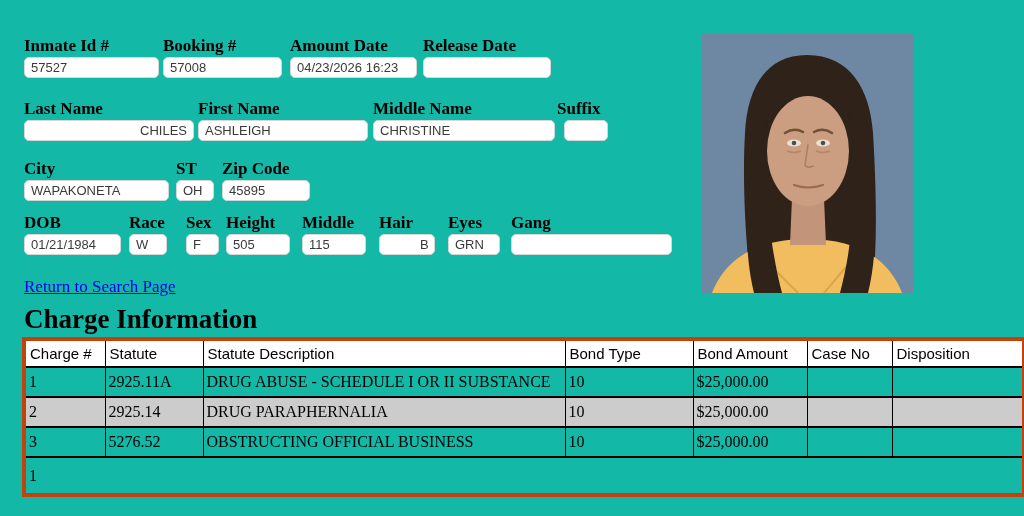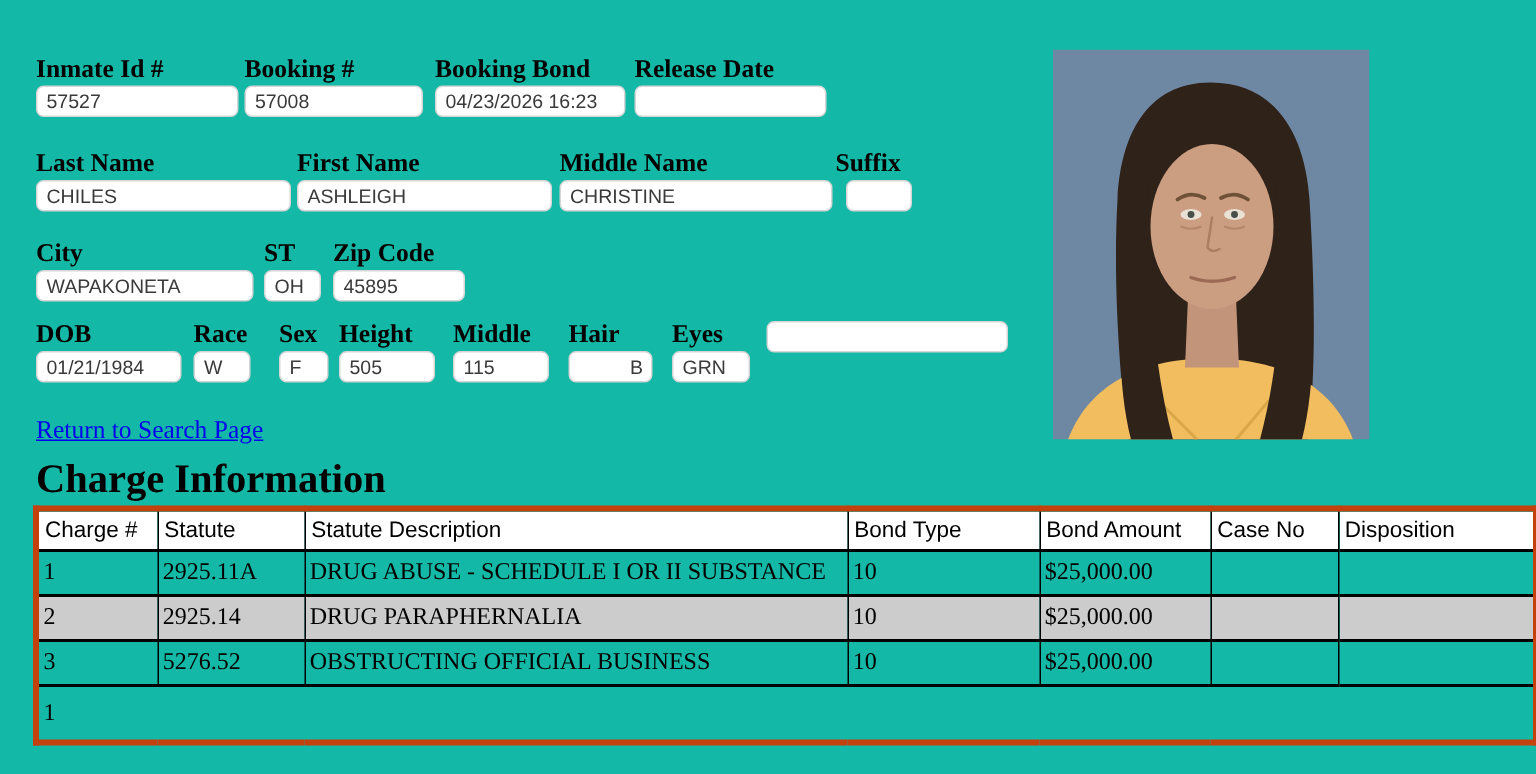--- a/index.html
+++ b/index.html
@@ -115,31 +115,31 @@
 
   <div class="field" style="left:24px;top:37px;">
     <label class="lbl">Inmate Id #</label>
     <input type="text" style="width: 135px;" value="57527">
   </div>
   <div class="field" style="left:163px;top:37px;">
     <label class="lbl">Booking #</label>
     <input type="text" style="width: 119px;" value="57008">
   </div>
   <div class="field" style="left:290px;top:37px;">
-    <label class="lbl">Booking Bond</label>
+    <label class="lbl">Amount Date</label>
     <input type="text" style="width: 127px;" value="04/23/2026 16:23">
   </div>
   <div class="field" style="left:423px;top:37px;">
     <label class="lbl">Release Date</label>
     <input type="text" style="width: 128px;" value="">
   </div>
 
   <div class="field" style="left:24px;top:100px;">
     <label class="lbl">Last Name</label>
-    <input type="text" style="width: 170px;" value="CHILES">
+    <input type="text" style="width: 170px; text-align: right;" value="CHILES">
   </div>
   <div class="field" style="left:198px;top:100px;">
     <label class="lbl">First Name</label>
     <input type="text" style="width: 170px;" value="ASHLEIGH">
   </div>
   <div class="field" style="left:373px;top:100px;">
     <label class="lbl">Middle Name</label>
     <input type="text" style="width: 182px;" value="CHRISTINE">
   </div>
   <div class="field" style="left:557px;top:100px;">
@@ -182,20 +182,21 @@
   </div>
   <div class="field" style="left:379px;top:214px;">
     <label class="lbl">Hair</label>
     <input type="text" style="width: 56px; padding-left: 40px;" value="BLN">
   </div>
   <div class="field" style="left:448px;top:214px;">
     <label class="lbl">Eyes</label>
     <input type="text" style="width: 52px;" value="GRN">
   </div>
   <div class="field" style="left:511px;top:214px;">
+    <label class="lbl">Gang</label>
     <input type="text" style="width: 161px;" value="">
   </div>
 
   <svg class="mugshot" viewBox="0 0 211 260" preserveAspectRatio="none" role="img">
     <rect x="0" y="0" width="211" height="260" fill="#6e87a2"></rect>
 
     <path d="M105 22 C62 22 45 58 43 100 C40 152 44 216 50 260 L170 260 C176 212 174 150 171 100 C168 56 148 22 105 22 Z" fill="#2e2219"></path>
 
     <path d="M10 260 C22 228 52 206 105 206 C158 206 188 228 200 260 Z" fill="#f2bd5e"></path>
     <path d="M68 232 L96 260 M144 234 L122 260" stroke="#d9a648" stroke-width="2" fill="none"></path>

